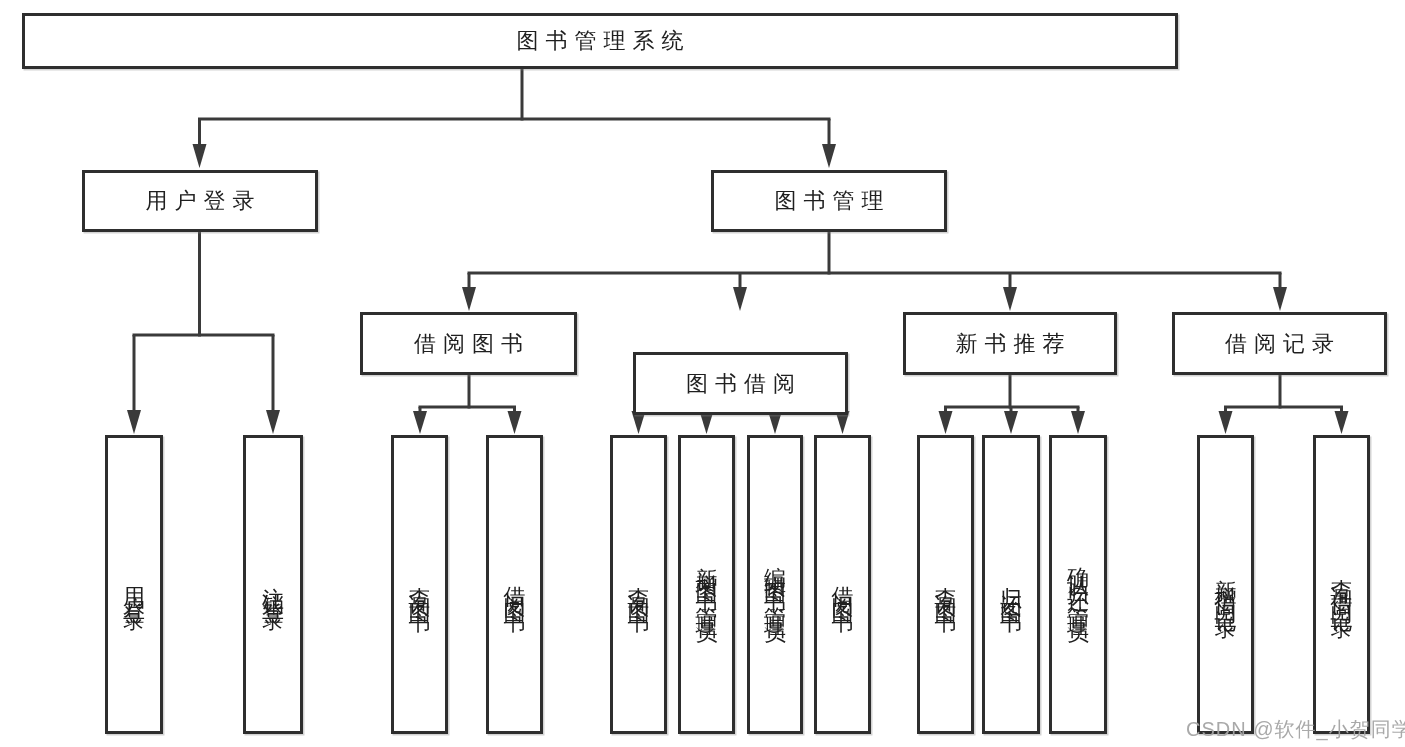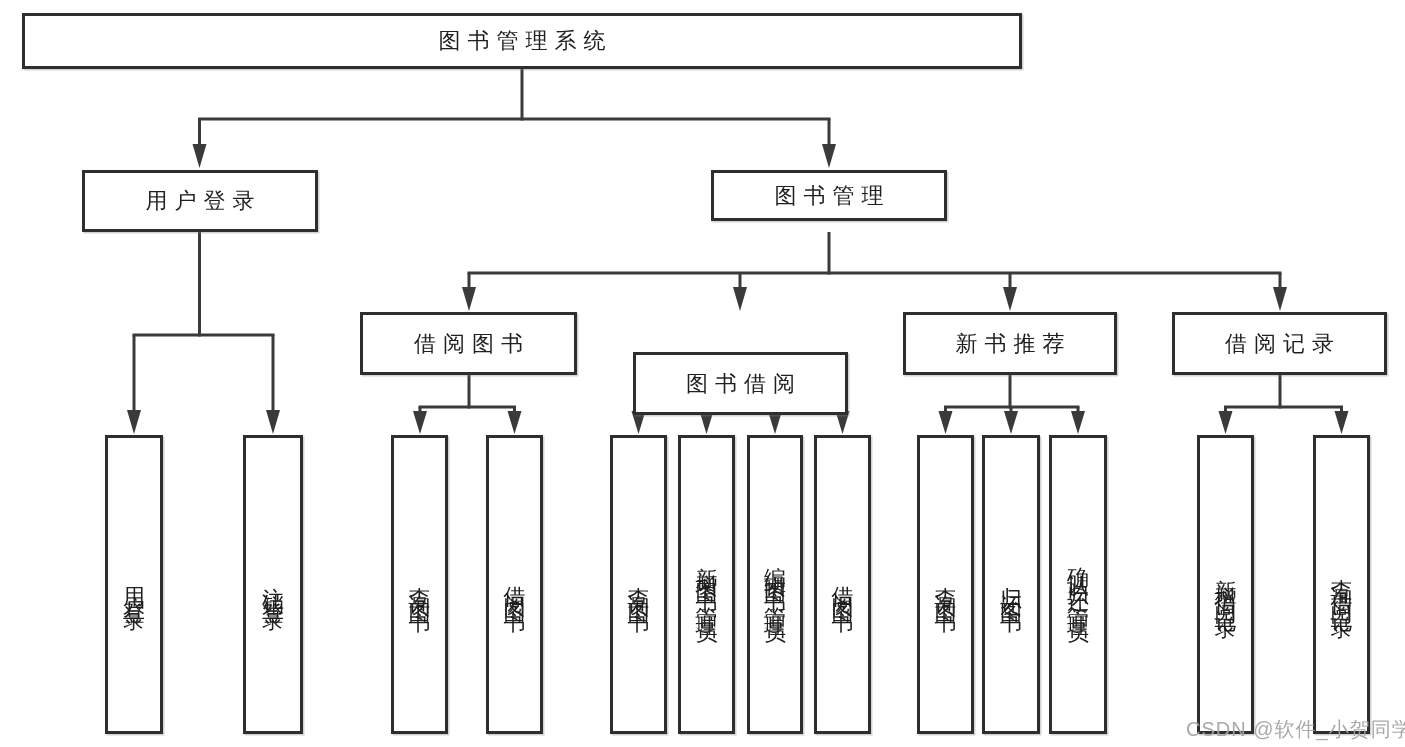--- a/index.html
+++ b/index.html
@@ -41,23 +41,23 @@
   }
   .leaf {
     writing-mode: vertical-rl;
     text-orientation: mixed;
     text-indent: 0;
     letter-spacing: 8px;
     white-space: normal;
     line-height: 1;
   }
   
-  #node-root            { left: 22px;   top: 13px;  width: 1000px; height: 56px; text-align: right; }
+  #node-root            { left: 22px;   top: 13px;  width: 1156px; height: 56px; text-align: right; }
   #node-user-login      { left: 82px;   top: 170px; width: 236px;  height: 62px; }
-  #node-book-management { left: 711px;  top: 170px; width: 236px;  height: 51px; }
+  #node-book-management { left: 711px;  top: 170px; width: 236px;  height: 62px; }
   #node-new-book-recommend { left: 360px;  top: 312px; width: 217px; height: 63px; }
   #node-book-borrow        { left: 633px;  top: 312px; width: 215px; height: 63px; margin-top: 40px; }
   #node-current-borrow     { left: 903px;  top: 312px; width: 214px; height: 63px; }
   #node-borrow-records     { left: 1172px; top: 312px; width: 215px; height: 63px; }
   .leaf { top: 435px; height: 299px; }
   #leaf-user-login      { left: 105px;  width: 58px; }
   #leaf-logout          { left: 243px;  width: 60px; }
   #leaf-rec-query       { left: 391px;  width: 57px; }
   #leaf-rec-borrow      { left: 486px;  width: 57px; }
   #leaf-bor-query       { left: 610px;  width: 57px; }

